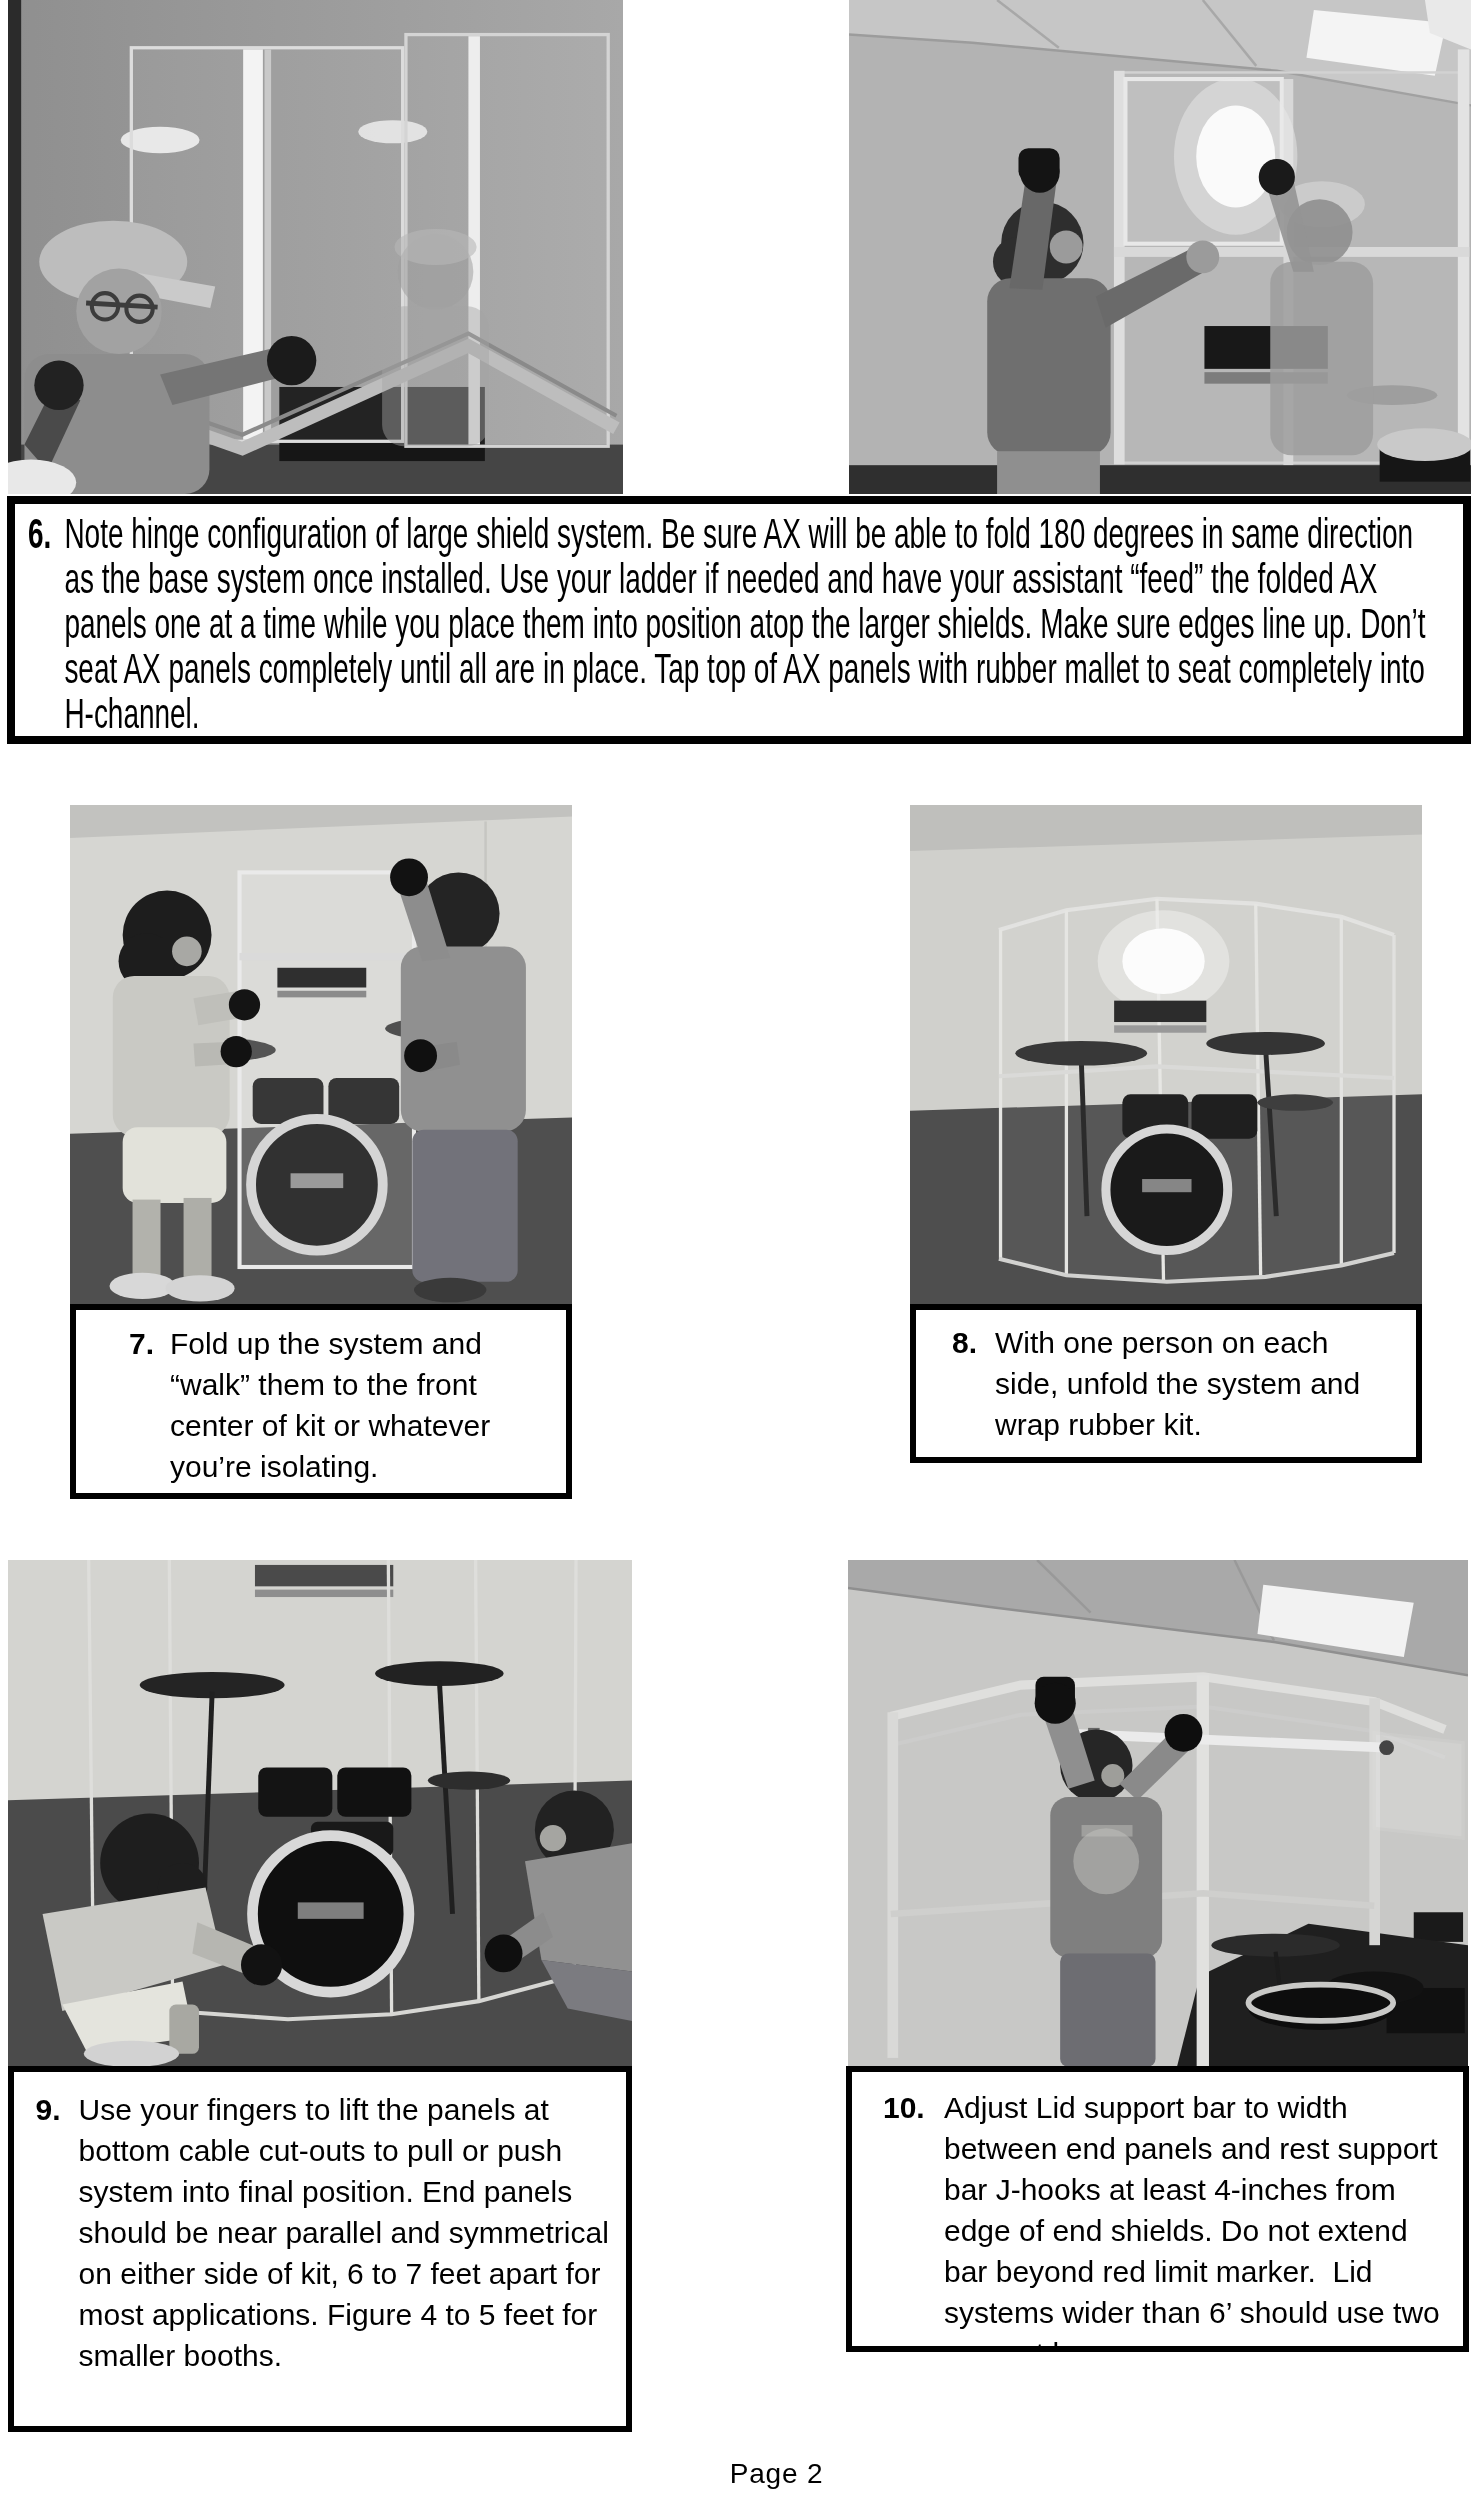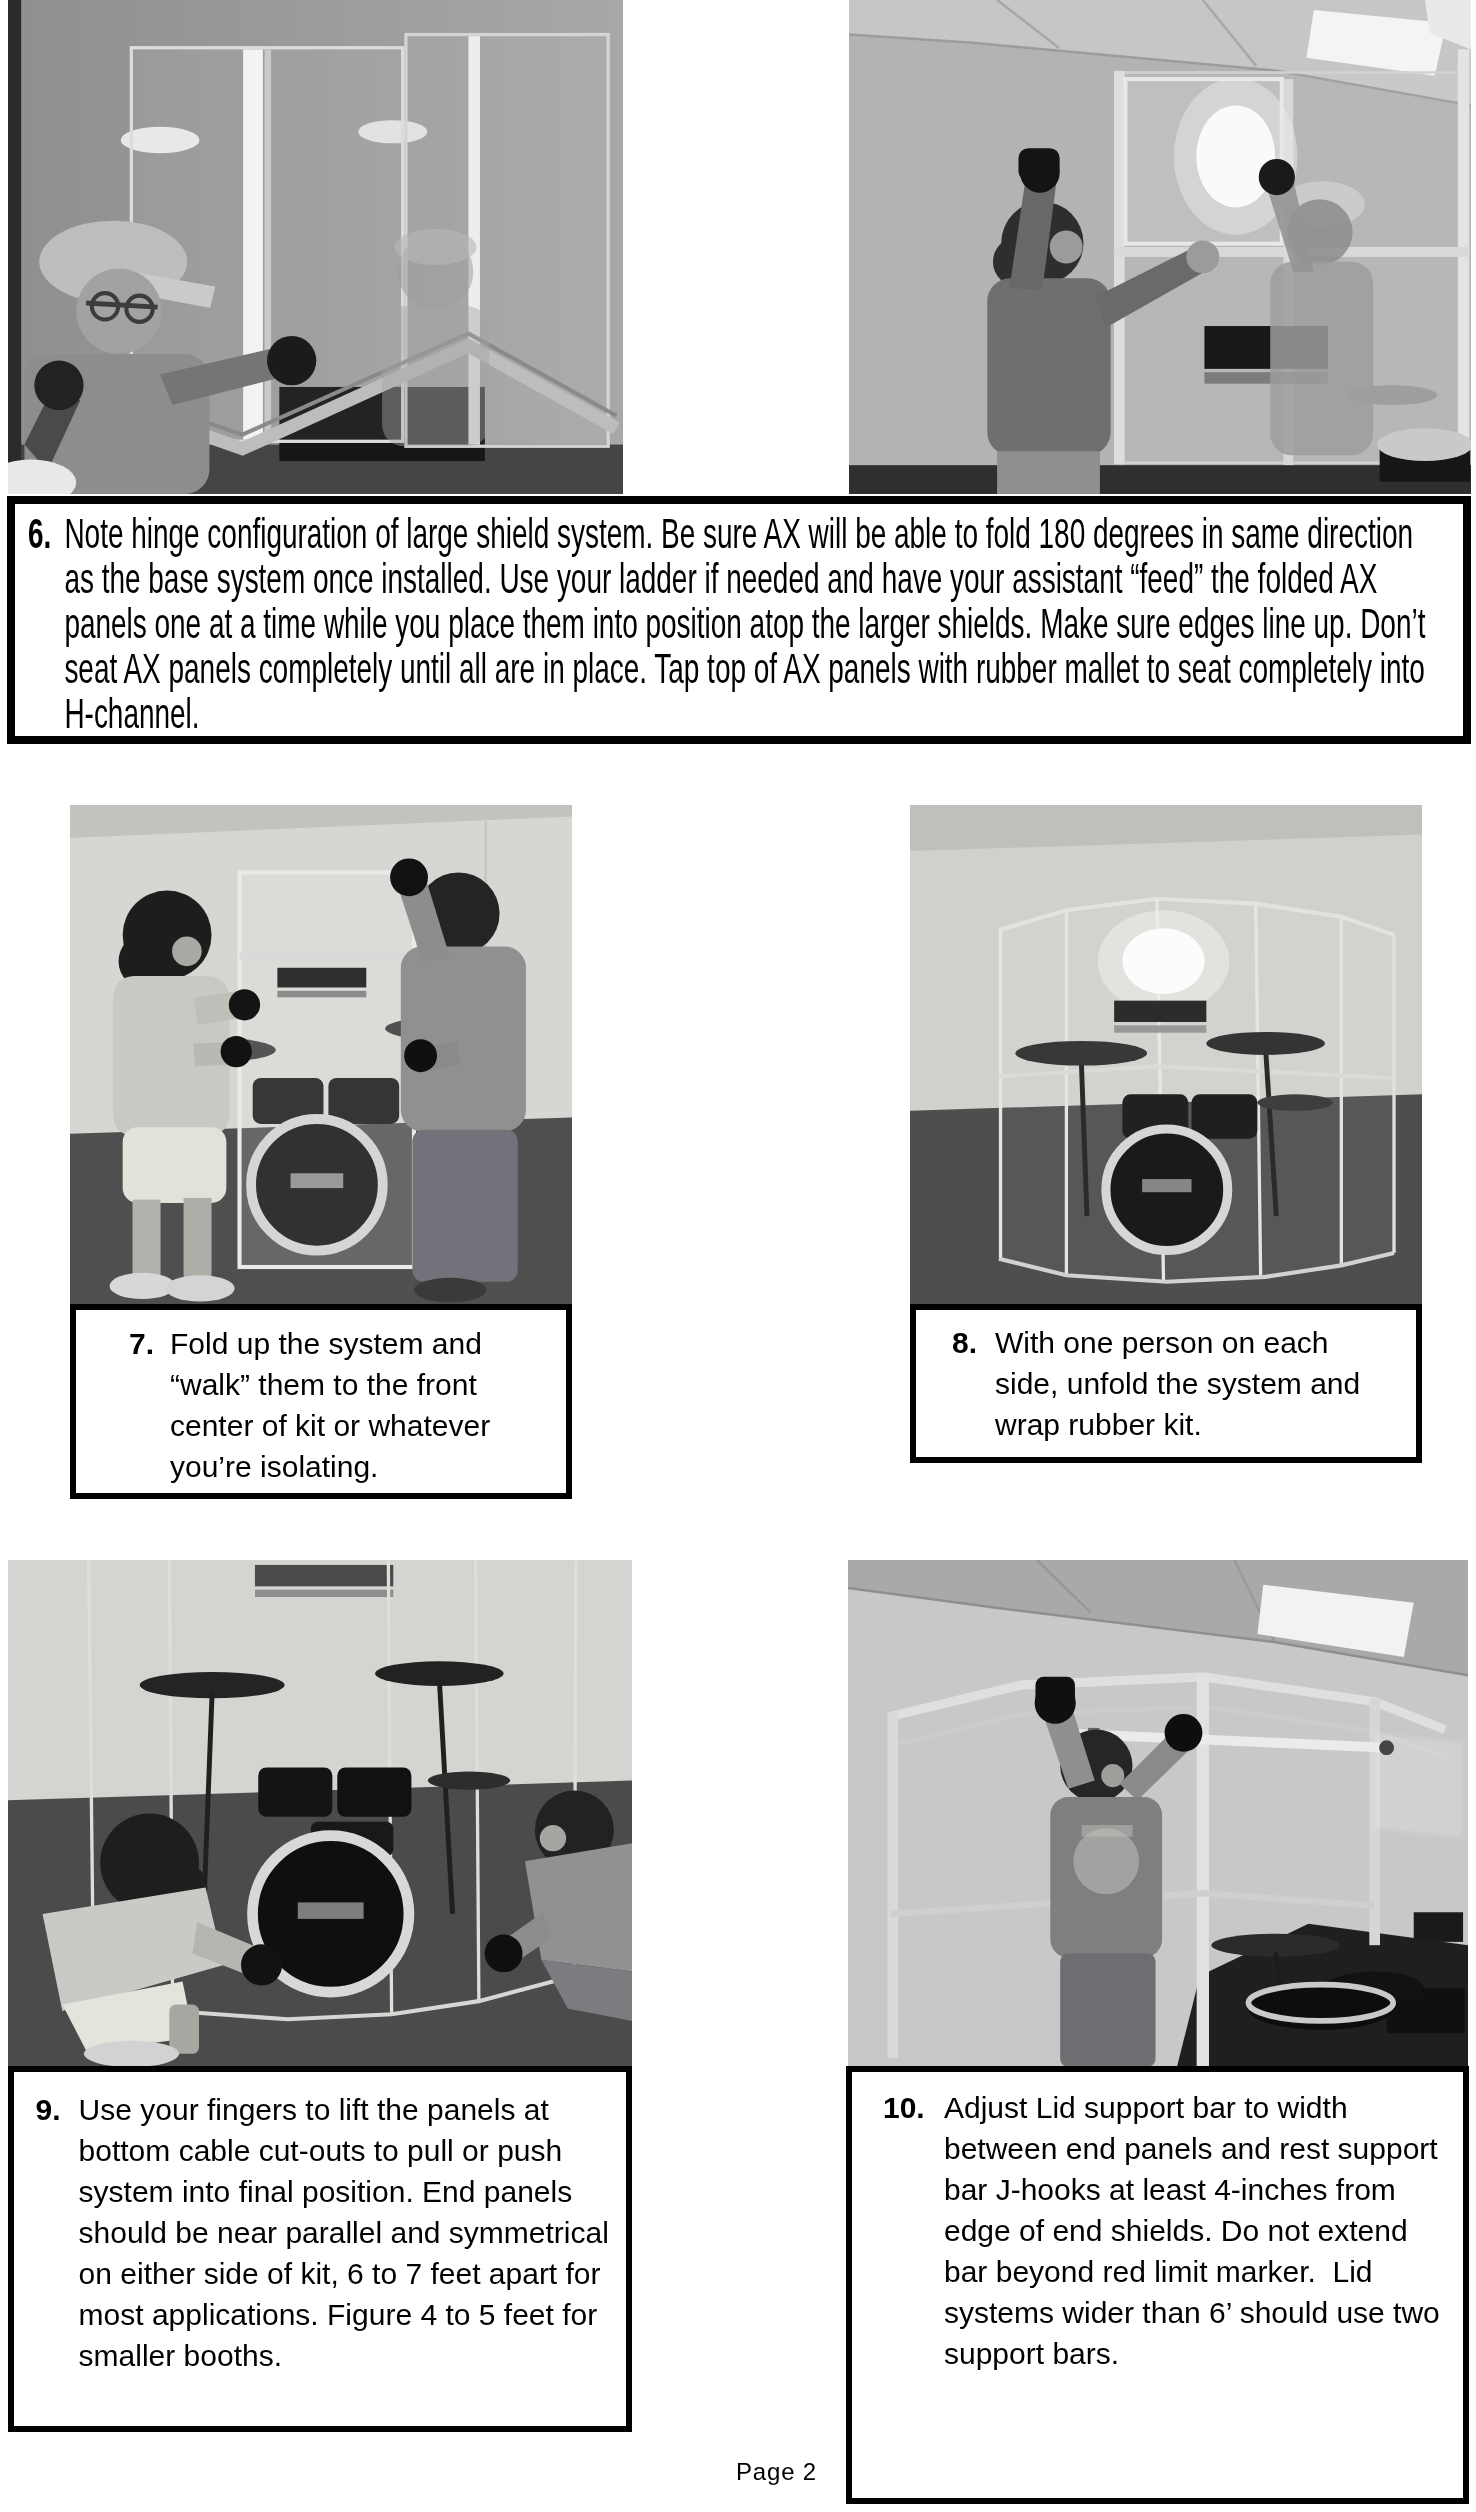--- a/index.html
+++ b/index.html
@@ -19,31 +19,31 @@
   .b6 { left:6.6px; top:496px; width:1464px; height:248px; padding:7.4px 0 0 13px; }
   .b6 .squeeze { width:2155px; transform:scaleX(0.65); transform-origin:0 0;
                  display:grid; grid-template-columns:56px 1fr;
                  font-size:43px; line-height:45px; }
 
   
   .cap { border-width:6.6px; font-size:30px; line-height:41px; }
   .b7  { left:70px;   top:1304px; width:502px; height:195px; padding:13px 13px 0 53px; --numw:41px; }
   .b8  { left:910px; top:1304px; width:512px; height:159px; padding:11.5px 33px 0 36px; --numw:43px; }
   .b9  { left:8.2px;   top:2066px; width:624px; height:366px; padding:16.5px 8.2px 0 21.4px; --numw:43px; }
-  .b10 { left:846px; top:2066px; width:623px; height:438px; padding:15px 8.2px 0 31px; --numw:61px; }
+  .b10 { left:846px; top:2066px; width:623px; height:286px; padding:15px 8.2px 0 31px; --numw:61px; }
 
   .p1  { left:8.2px;   top:0;      width:615px; height:494px; }
   .p2  { left:849px; top:0;      width:622px; height:494px; }
   .p7  { left:70px;   top:805px;  width:502px; height:499px; }
   .p8  { left:910px; top:805px;  width:512px; height:499px; }
   .p9  { left:8.2px;   top:1560px; width:624px; height:507px; }
   .p10 { left:848px; top:1560px; width:620px; height:507px; }
 
   .pagenum { position:absolute; top:2458px; left:calc(50% + 38px); transform:translateX(-50%);
-             font-size:24px; letter-spacing:0.8px;text-align:center; }
+             font-size:28px; letter-spacing:0.8px;text-align:center; }
 </style>
 </head>
 <body>
 
 <div class="page">
 
   <figure class="photo p1">
     <svg viewBox="0 0 748 600" preserveAspectRatio="none">
       <defs>
         <linearGradient id="g1" x1="0" y1="0" x2="1" y2="0">

